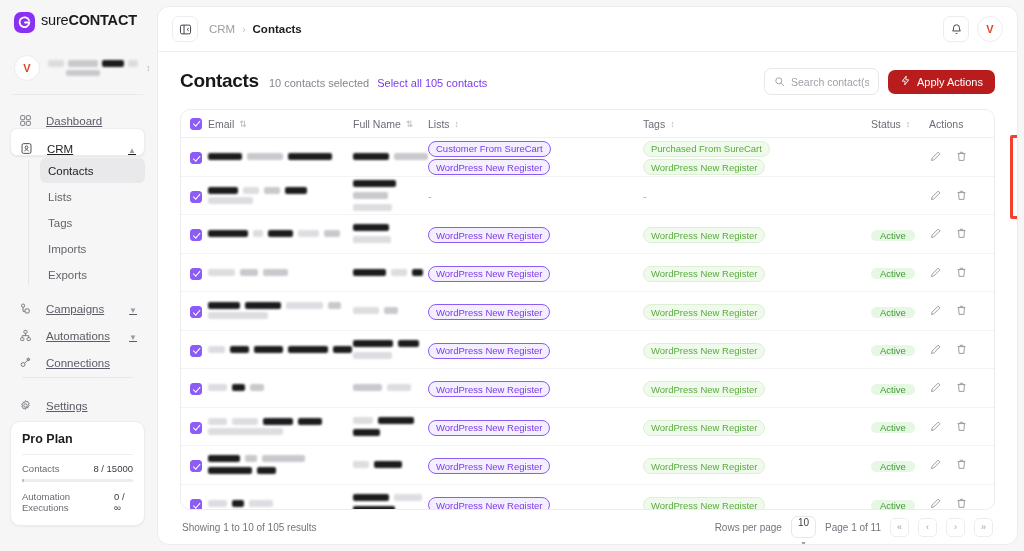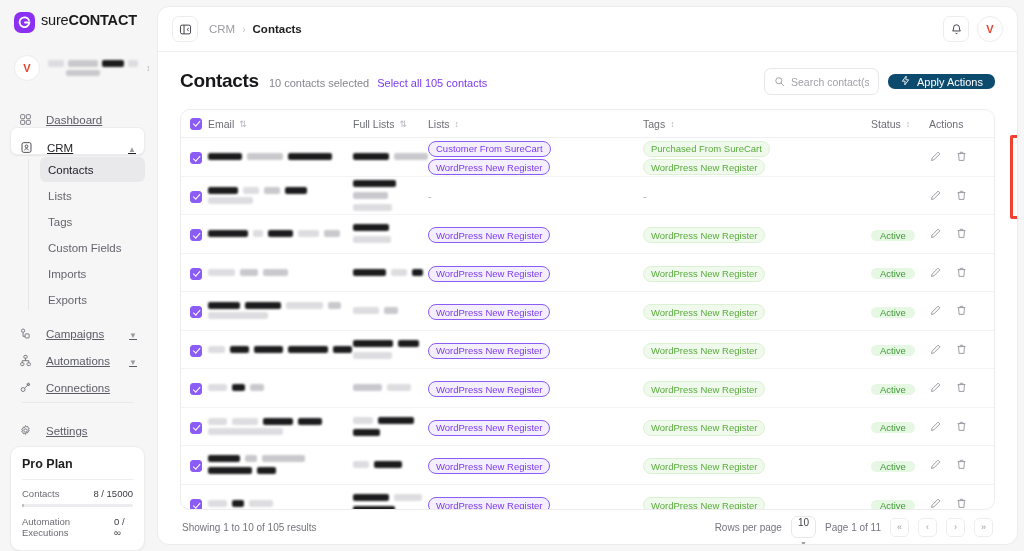--- a/index.html
+++ b/index.html
@@ -131,21 +131,21 @@
   .search {
     width: 115px; height: 27px; border: 1px solid #e7e7ea; border-radius: 7px;
     display: flex; align-items: center; gap: 6px; padding: 0 9px; background: #fff;
   }
   .search input {
     border: 0; outline: 0; font-size: 10.5px; color: #4a4a52; width: 100%;
     font-family: "Liberation Sans", sans-serif; background: transparent;
   }
   .search input::placeholder { color: #a0a0a8; }
   .apply-btn {
-    height: 15px; background: #0c4a6e; color: #fff; border: 0; border-radius: 7px;
+    height: 24px; background: #b91c1c; color: #fff; border: 0; border-radius: 7px;
     display: flex; align-items: center; gap: 6px; padding: 0 12px;
     font-size: 11px; font-family: "Liberation Sans", sans-serif; font-weight: 400;
   }
 
   .table-card {
     border: 1px solid #ececef; border-radius: 10px; background: #fff;
     flex: 1; display: flex; flex-direction: column; overflow: hidden;
     margin-bottom: 0;
   }
   .thead {
@@ -274,23 +274,20 @@
         <div class="sub-item selected">
             <span>Contacts</span>
           </div>
         <div class="sub-item">
             <span>Lists</span>
           </div>
         <div class="sub-item">
             <span>Tags</span>
           </div>
         <div class="sub-item">
-            <span>Custom Fields</span>
-          </div>
-        <div class="sub-item">
             <span>Imports</span>
           </div>
         <div class="sub-item">
             <span>Exports</span>
           </div>
       </div>
 
       <div class="nav-item">
         <span class="nav-icon">
           <svg width="13" height="13" viewBox="0 0 16 16" fill="none" stroke="#77777f" stroke-width="1.2">
@@ -416,21 +413,21 @@
 
         <div class="thead">
           <div class="th col-chk">
             <span class="chk on"></span>
           </div>
           <div class="th col-email">
             <span>Email</span>
             <span class="sort">⇅</span>
           </div>
           <div class="th col-name">
-            <span>Full Lists</span>
+            <span>Full Name</span>
             <span class="sort">⇅</span>
           </div>
           <div class="th col-lists">
             <span>Lists</span>
             <span class="sort">↕</span>
           </div>
           <div class="th col-tags">
             <span>Tags</span>
             <span class="sort">↕</span>
           </div>

